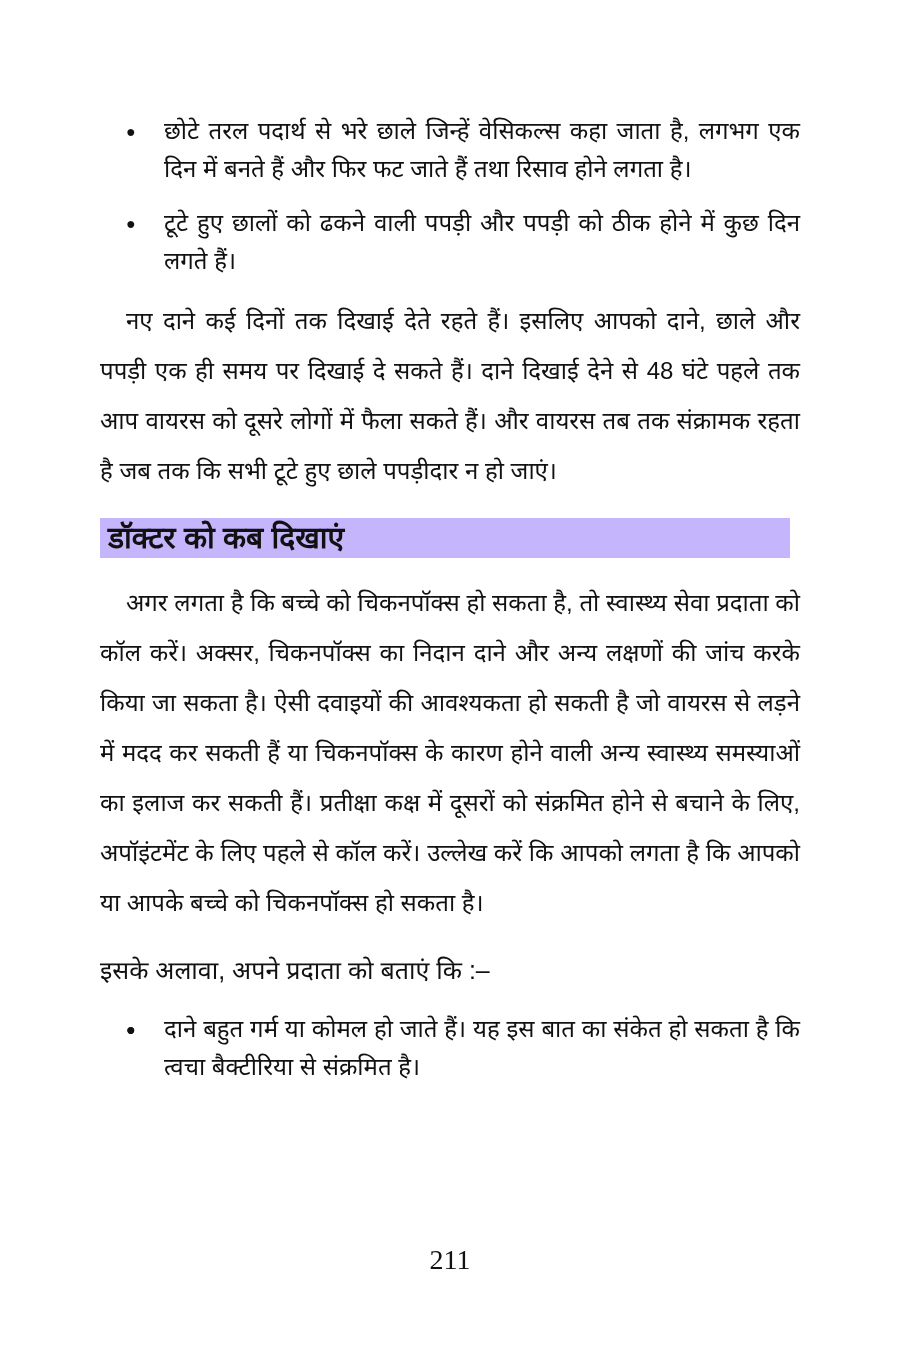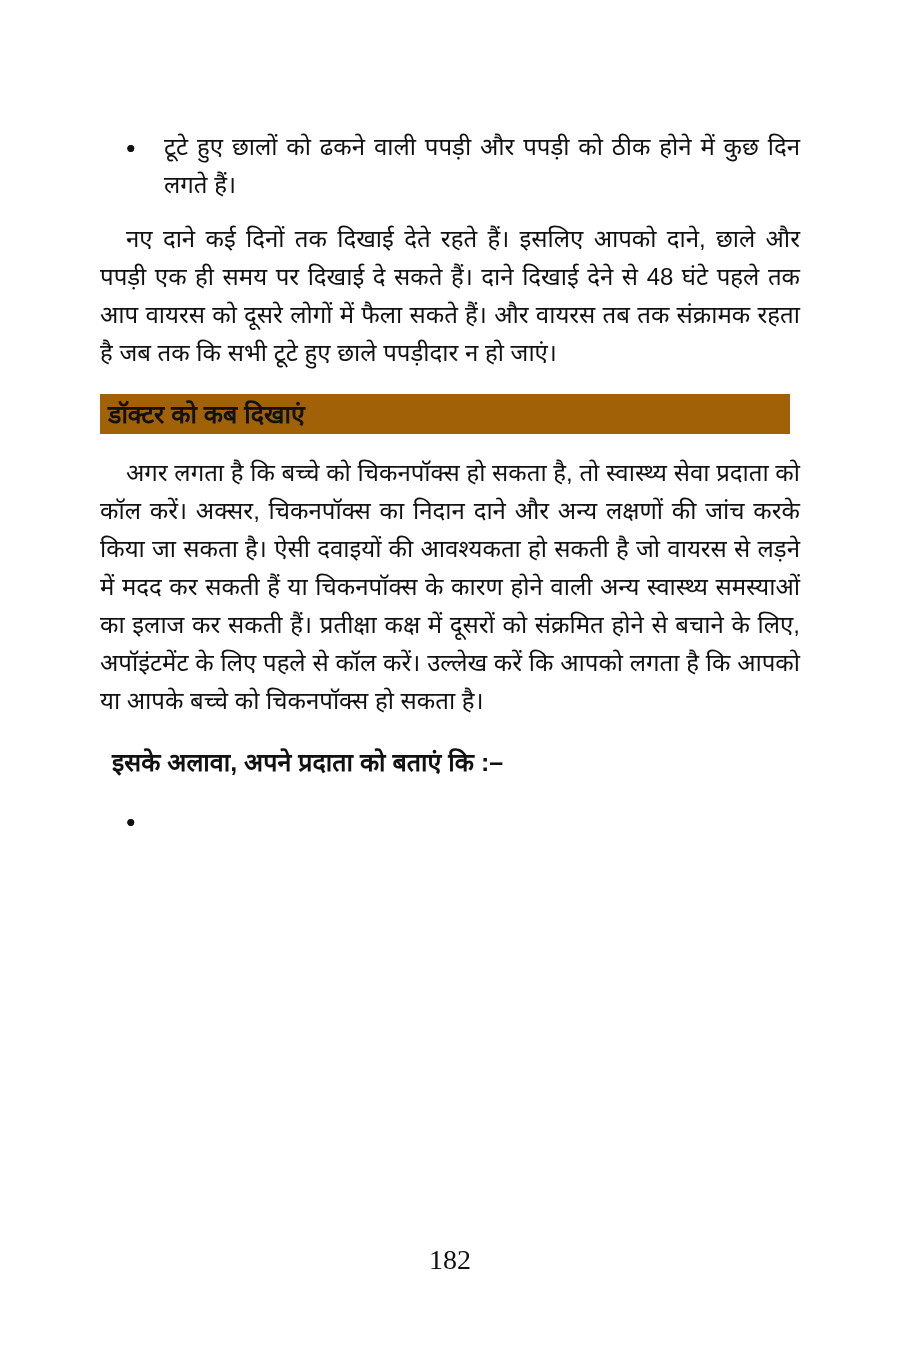--- a/index.html
+++ b/index.html
@@ -38,37 +38,37 @@
   }
   .bullet-marker {
     position: absolute;
     left: 26px;
     top: 1px;
     font-size: 16px;
     line-height: 38px;
   }
   .para {
     font-size: 24px;
-    line-height: 38px;
+    line-height: 50px;
     text-align: justify;
     text-indent: 26px;
     margin: 0 0 16px 0;
   }
   .section-heading {
-    background: #a16207;
-    font-size: 25px;
+    background: #c4b5fd;
+    font-size: 30px;
     font-weight: bold;
     line-height: 36px;
     padding: 2px 8px 2px 8px;
     margin: 22px 10px 20px 0;
   }
   .subheading {
     font-size: 25px;
-    font-weight: bold;
-    margin: 24px 0 22px 12px;
+    font-weight: normal;
+    margin: 24px 0 22px 0;
     line-height: 36px;
   }
   .page-footer {
     position: absolute;
     left: 0;
     right: 0;
     bottom: 74px;
     text-align: center;
   }
   .page-number {
@@ -79,20 +79,21 @@
 </style>
 </head>
 <body>
 
 <div class="page">
   <div class="content">
 
     <ul class="bullet-list">
       <li class="bullet-item">
         <span class="bullet-marker">●</span>
+        <span class="bullet-text">छोटे तरल पदार्थ से भरे छाले जिन्हें वेसिकल्स कहा जाता है, लगभग एक दिन में बनते हैं और फिर फट जाते हैं तथा रिसाव होने लगता है।</span>
       </li>
       <li class="bullet-item">
         <span class="bullet-marker">●</span>
         <span class="bullet-text">टूटे हुए छालों को ढकने वाली पपड़ी और पपड़ी को ठीक होने में कुछ दिन लगते हैं।</span>
       </li>
     </ul>
 
     <p class="para">नए दाने कई दिनों तक दिखाई देते रहते हैं। इसलिए आपको दाने, छाले और पपड़ी एक ही समय पर दिखाई दे सकते हैं। दाने दिखाई देने से 48 घंटे पहले तक आप वायरस को दूसरे लोगों में फैला सकते हैं। और वायरस तब तक संक्रामक रहता है जब तक कि सभी टूटे हुए छाले पपड़ीदार न हो जाएं।</p>
 
 
@@ -101,21 +102,22 @@
     <p class="para">अगर लगता है कि बच्चे को चिकनपॉक्स हो सकता है, तो स्वास्थ्य सेवा प्रदाता को कॉल करें। अक्सर, चिकनपॉक्स का निदान दाने और अन्य लक्षणों की जांच करके किया जा सकता है। ऐसी दवाइयों की आवश्यकता हो सकती है जो वायरस से लड़ने में मदद कर सकती हैं या चिकनपॉक्स के कारण होने वाली अन्य स्वास्थ्य समस्याओं का इलाज कर सकती हैं। प्रतीक्षा कक्ष में दूसरों को संक्रमित होने से बचाने के लिए, अपॉइंटमेंट के लिए पहले से कॉल करें। उल्लेख करें कि आपको लगता है कि आपको या आपके बच्चे को चिकनपॉक्स हो सकता है।</p>
 
     <h3 class="subheading">इसके अलावा, अपने प्रदाता को बताएं कि :–</h3>
 
     <ul class="bullet-list">
       <li class="bullet-item">
         <span class="bullet-marker">●</span>
       </li>
       <li class="bullet-item">
         <span class="bullet-marker">●</span>
+        <span class="bullet-text">दाने बहुत गर्म या कोमल हो जाते हैं। यह इस बात का संकेत हो सकता है कि त्वचा बैक्टीरिया से संक्रमित है।</span>
       </li>
     </ul>
 
   </div>
 
   <footer class="page-footer">
-    <span class="page-number">182</span>
+    <span class="page-number">211</span>
   </footer>
 </div>
 
 </body></html>

